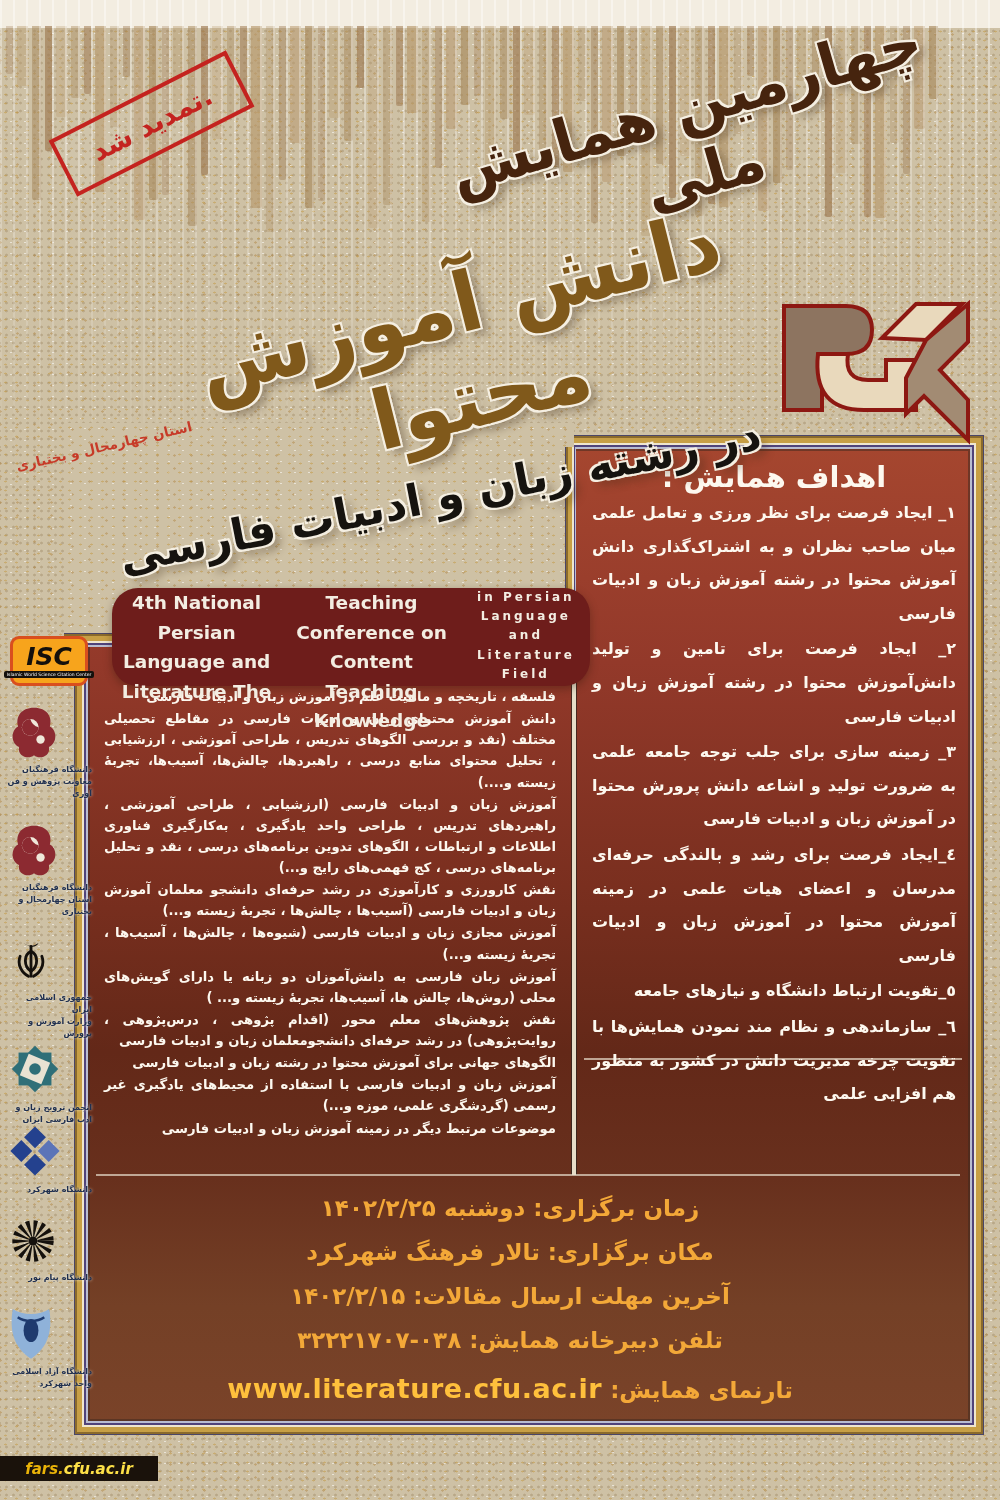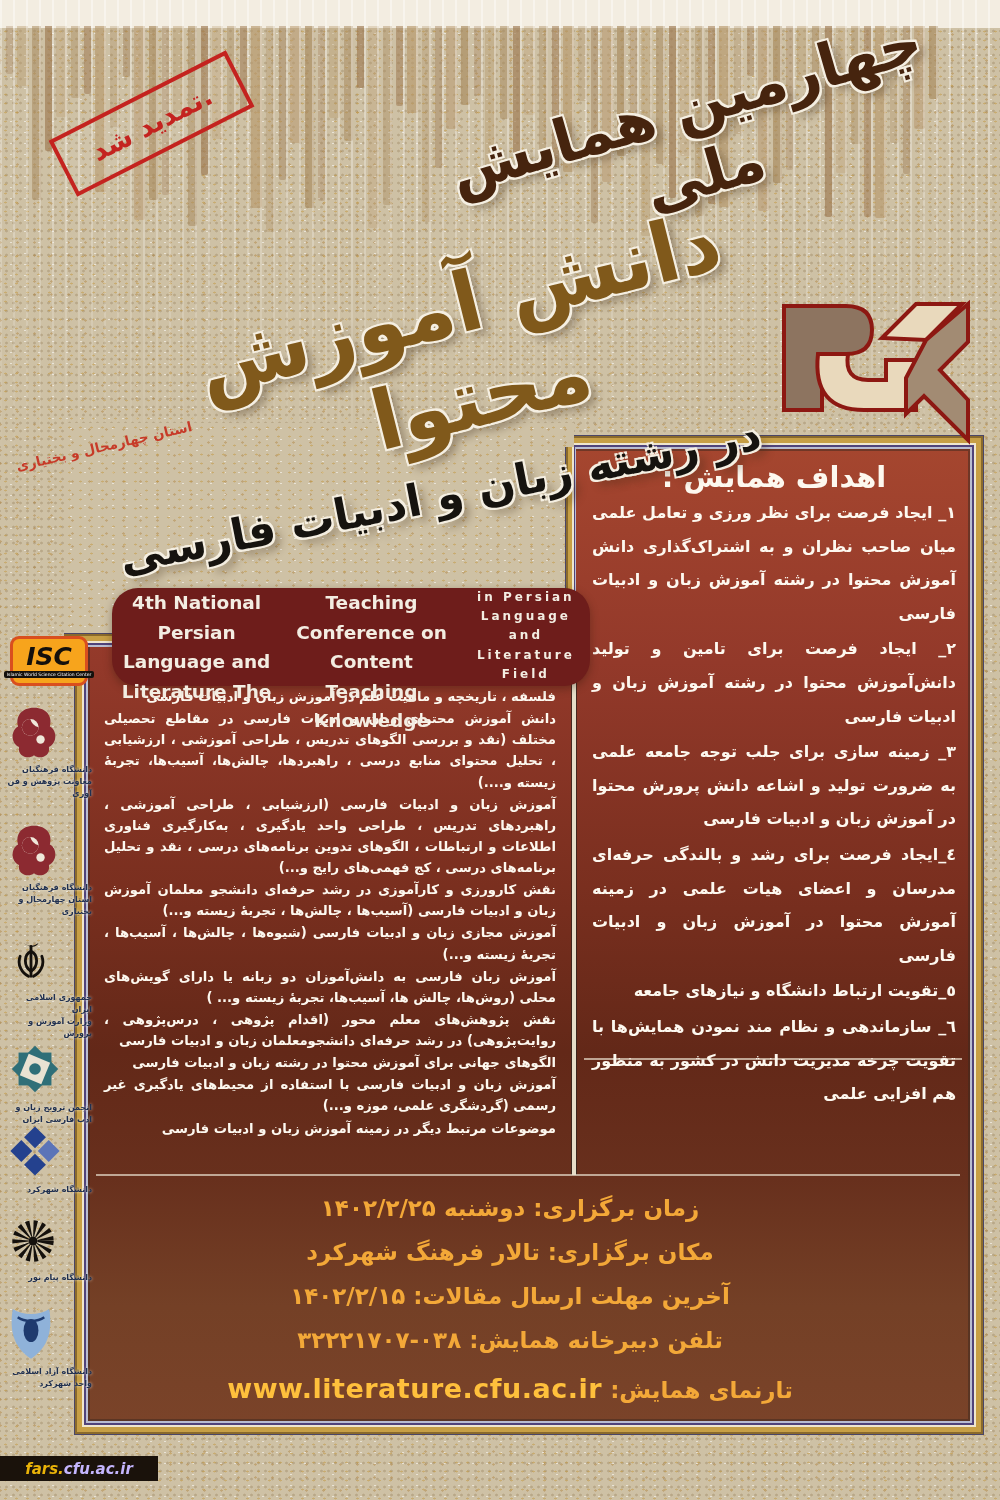--- a/index.html
+++ b/index.html
@@ -88,21 +88,21 @@
   .logo-cap{direction:rtl;font-size:8px;font-weight:bold;color:#203050;line-height:1.5;
     text-shadow:0 0 3px rgba(245,240,225,.9);}
   #isc-box{width:72px;height:44px;margin:0 auto;background:#f7a41c;border:3px solid #d94f1e;border-radius:9px;
     display:flex;flex-direction:column;align-items:center;justify-content:center;}
   #isc-box .isc-txt{font-size:25px;font-weight:bold;font-style:italic;color:#14100c;line-height:1;}
   #isc-box .isc-sub{font-size:4.5px;color:#fff;background:#14100c;padding:1px 3px;margin-top:2px;border-radius:2px;white-space:nowrap;}
   
   #footer-bar{left:0;top:1456px;width:158px;height:25px;z-index:6;background:#1a120b;
     display:flex;align-items:center;justify-content:center;font-style:italic;font-weight:bold;font-size:15px;}
   #footer-bar .p1{color:#eab308;}
-  #footer-bar .p2{color:#c4b5fd;}
+  #footer-bar .p2{color:#fde047;}
 </style>
 </head>
 <body>
 
 <div id="poster">
 
   <div class="abs" id="top-band"></div>
   <div class="abs" id="bars">
       <div class="bar" style="height: 48px; width: 7px; opacity: 0.3; background: rgb(158, 122, 82);"></div>
       <div class="bar" style="height: 60px; width: 11px; opacity: 0.42; background: rgb(184, 154, 110);"></div>

